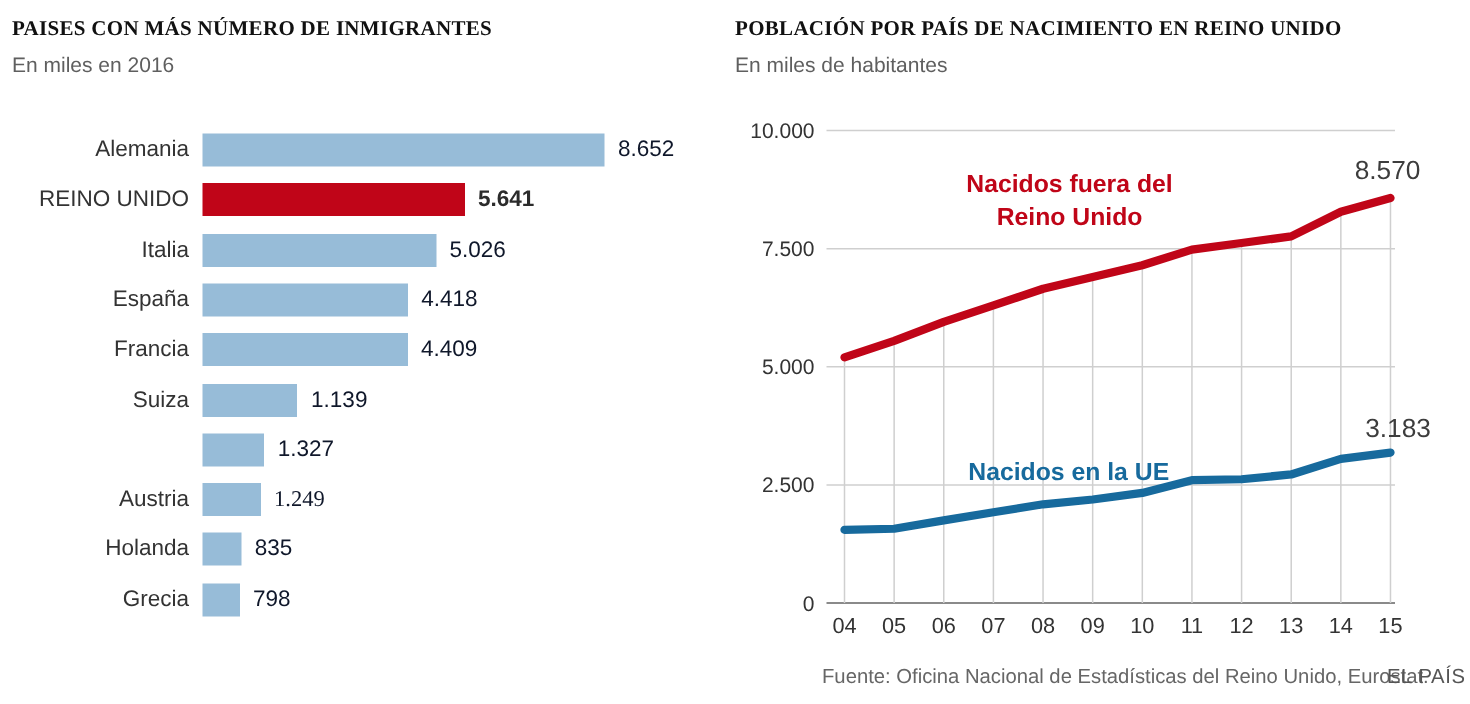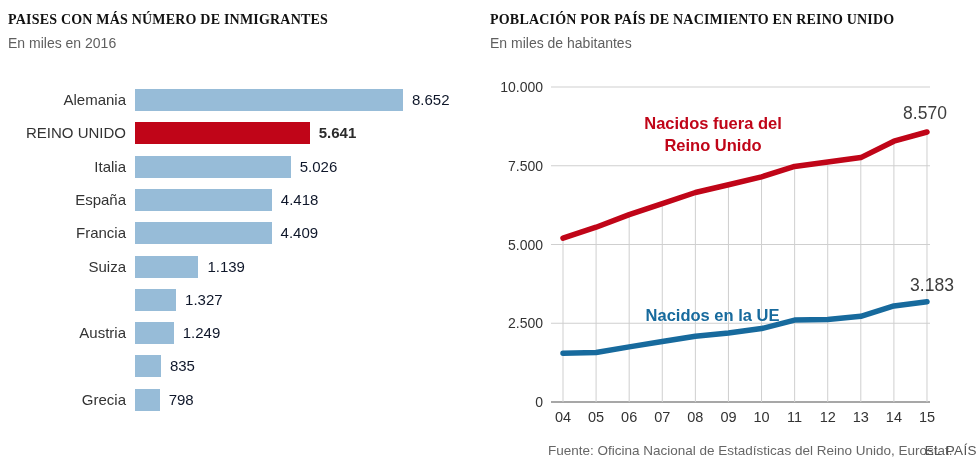--- a/index.html
+++ b/index.html
@@ -64,21 +64,22 @@
         <div class="bar-label" style="top: 220px;">Francia</div>
         <div class="bar-rect" style="top: 220px; left: 135px; width: 136.6px; background: rgb(151, 188, 216);"></div>
         <div class="bar-value" style="top: 220px; left: 280.6px;">4.409</div>
         <div class="bar-label" style="top: 254px;">Suiza</div>
         <div class="bar-rect" style="top: 254px; left: 135px; width: 63.4px; background: rgb(151, 188, 216);"></div>
         <div class="bar-value" style="top: 254px; left: 207.4px;">1.139</div>
         <div class="bar-rect" style="top: 287px; left: 135px; width: 41.1px; background: rgb(151, 188, 216);"></div>
         <div class="bar-value" style="top: 287px; left: 185.1px;">1.327</div>
         <div class="bar-label" style="top: 320px;">Austria</div>
         <div class="bar-rect" style="top: 320px; left: 135px; width: 38.7px; background: rgb(151, 188, 216);"></div>
-        <div class="bar-value" style="top: 320px; left: 182.7px;">1.249</div>
+        <div class="bar-value" style="top: 320px; left: 182.7px; font-family: Liberation Serif, serif;">1.249</div>
+        <div class="bar-label" style="top: 353px;">Holanda</div>
         <div class="bar-rect" style="top: 353px; left: 135px; width: 25.9px; background: rgb(151, 188, 216);"></div>
         <div class="bar-value" style="top: 353px; left: 169.9px;">835</div>
         <div class="bar-label" style="top: 387px;">Grecia</div>
         <div class="bar-rect" style="top: 387px; left: 135px; width: 24.7px; background: rgb(151, 188, 216);"></div>
         <div class="bar-value" style="top: 387px; left: 168.7px;">798</div>
       </div>
   </div>
 
   <div>
     <div class="chart-title" style="left:490px;">POBLACIÓN POR PAÍS DE NACIMIENTO EN REINO UNIDO</div>

